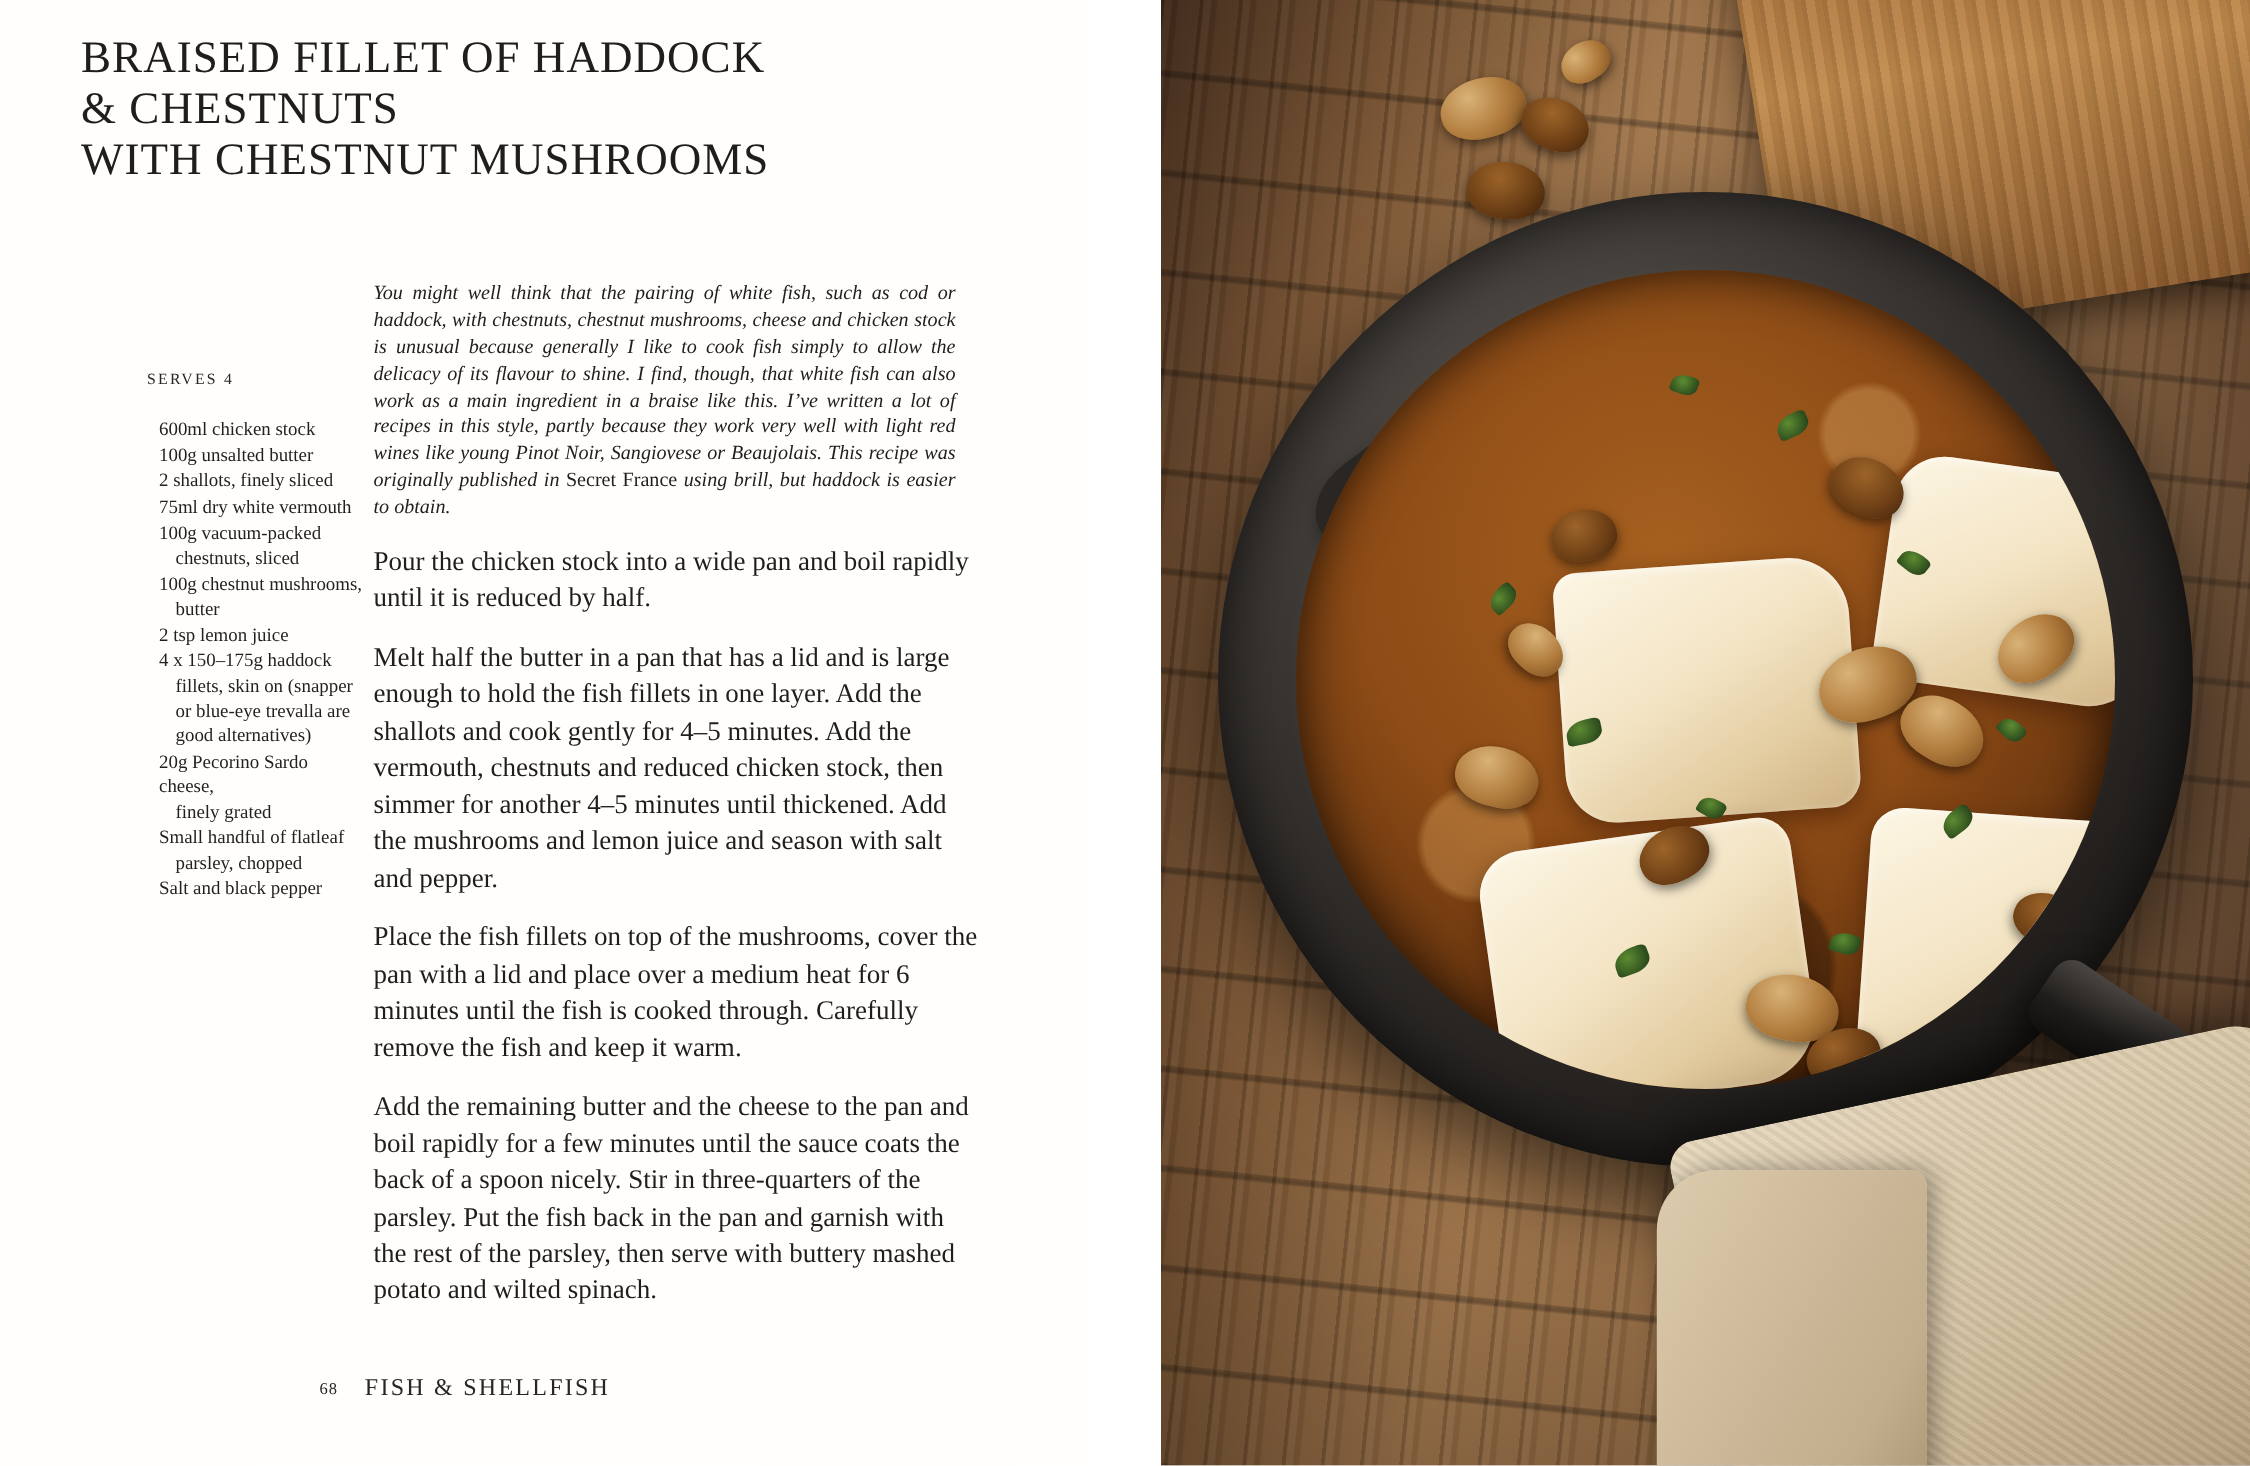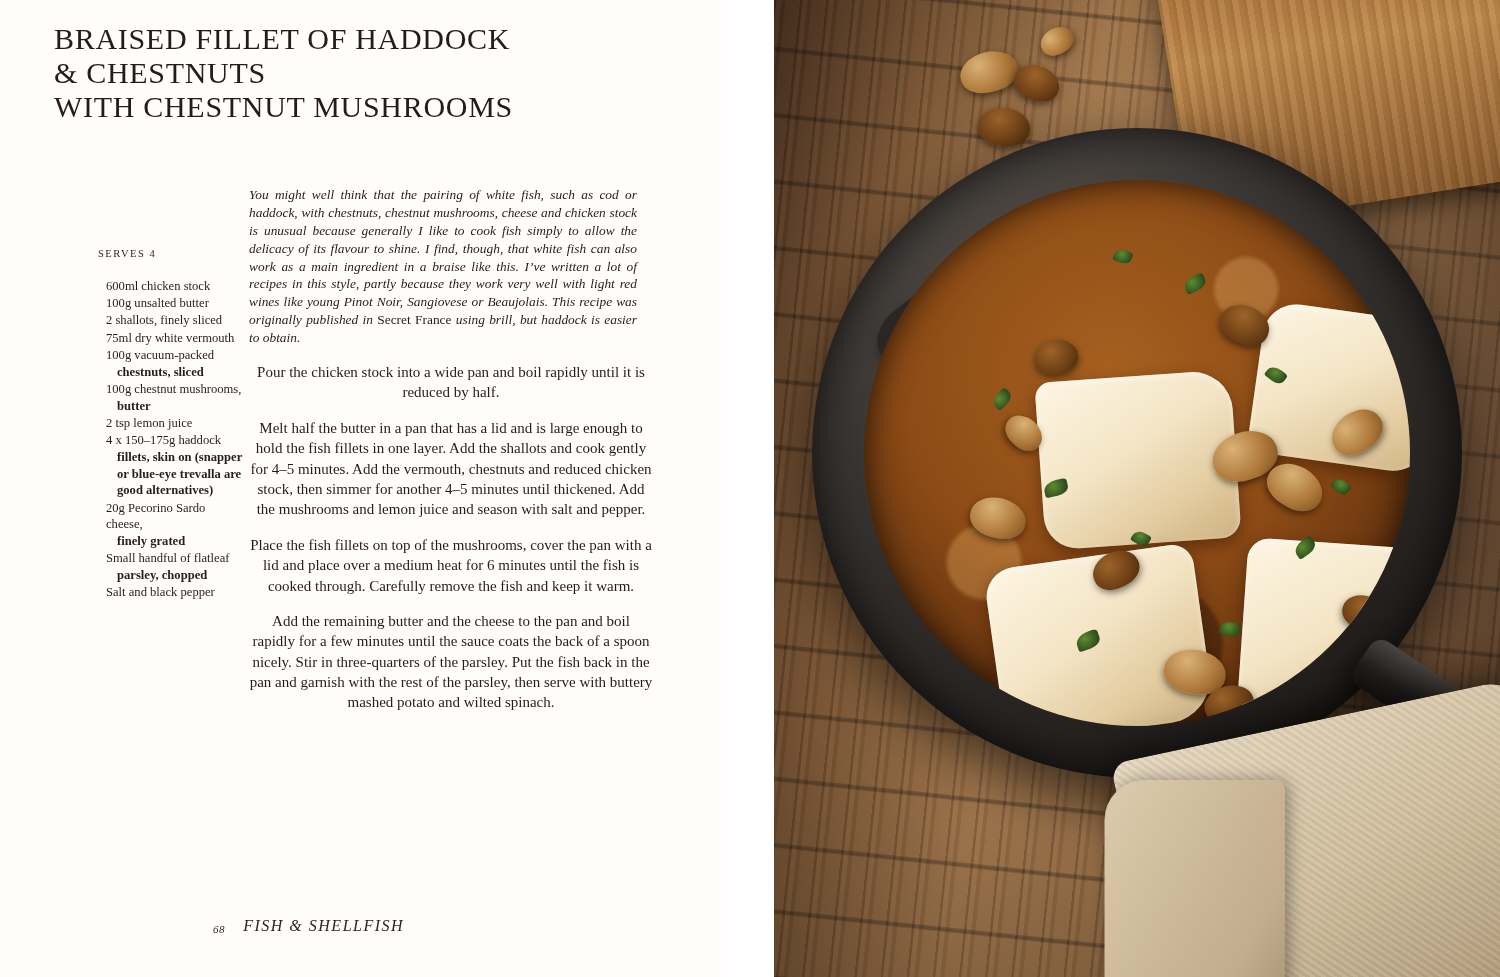--- a/index.html
+++ b/index.html
@@ -68,58 +68,56 @@
   }
   .ingredients li {
     list-style: none;
     margin: 0 0 0.5px 0;
     padding: 0;
     text-indent: 0;
   }
   .ingredients li .cont {
     display: block;
     padding-left: 11px;
-    font-weight: bold;
   }
   .ingredients ul { margin: 0; padding: 0; }
 
   .body-col {
     position: absolute;
     left: 249px;
     top: 186px;
     width: 404px;
   }
   .intro {
     font-style: italic;
     font-size: 13.4px;
     line-height: 1.335;
     margin: 0 16px 15px 0;
     color: #211d19;
     text-align: justify;
   }
   .intro .roman { font-style: normal; }
   .step {
-    font-size: 15px;
+    font-size: 18px;
     line-height: 1.36;
     margin: 0 0 15px 0;
     color: #211d19;
-    text-align: center;
+    text-align: left;
   }
 
   .folio {
     position: absolute;
     left: 213px;
     bottom: 42px;
     font-size: 11px;
     letter-spacing: 0.6px;
     color: #2a2521;
     display: flex;
-    align-items: flex-end;
+    align-items: center;
     gap: 18px;
-    font-style: italic;
   }
   .folio .chapter {
     font-size: 16px;
     letter-spacing: 1.5px;
     text-transform: uppercase;
   }
 
   
   .page-right {
     position: relative;

